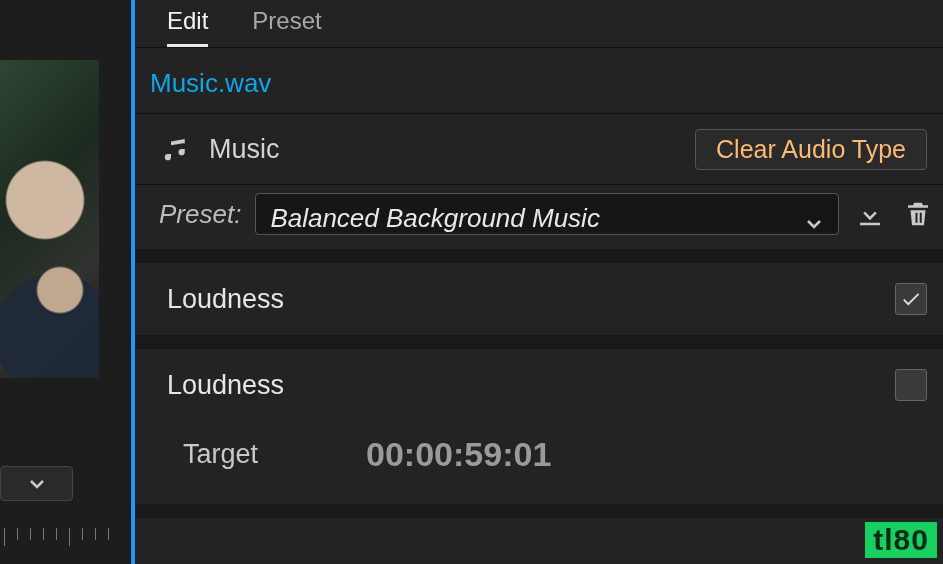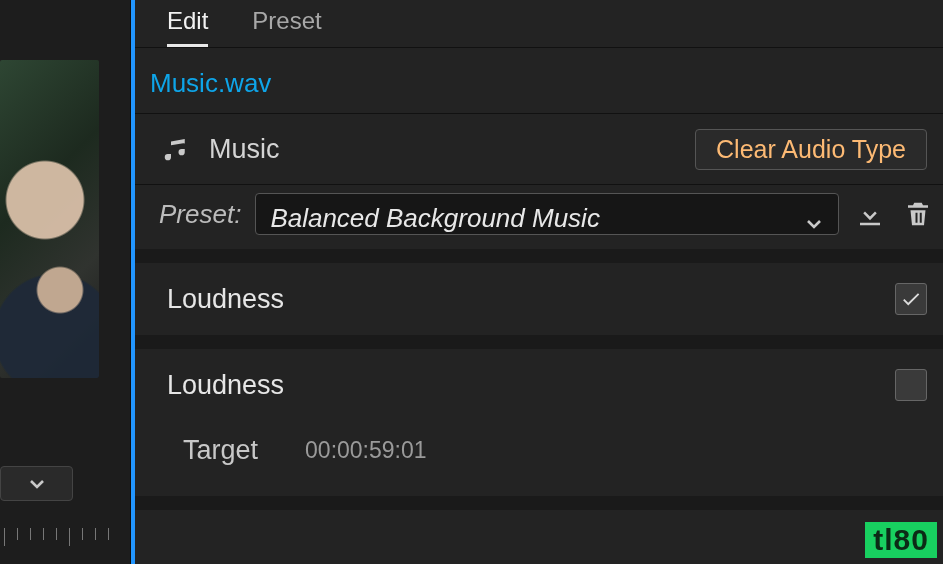--- a/index.html
+++ b/index.html
@@ -82,24 +82,24 @@
     .thick-divider{ height:14px; background:#1a1a1a; }
     .section-row{
       display:flex; align-items:center; justify-content:space-between;
       padding:20px 16px 20px 32px;
     }
     .section-row .title{ font-size:27px; color:#e6e6e6; }
     .chk{ width:32px; height:32px; border:1px solid #666; background:#3a3a3a; border-radius:3px; display:flex; align-items:center; justify-content:center; cursor:pointer; }
     .chk svg{ width:22px; height:22px; fill:#dcdcdc; display:none; }
     .chk.checked svg{ display:block; }
     .sub-row{
-      display:flex; align-items:center; gap:47px; padding:14px 0 30px 48px;text-align:right;
+      display:flex; align-items:center; gap:108px; padding:14px 0 30px 48px;text-align:right;
     }
     .sub-row .lbl{ font-size:27px; color:#c8c8c8; }
-    .sub-row .val{ font-size:23px; color:#9a9a9a; }
+    .sub-row .val{ font-size:34px; color:#9a9a9a;font-weight:bold; }
     .chevron{ width:20px; height:20px; }
     .chevron path{ stroke:#c9c9c9; stroke-width:2.6; fill:none; }
     .watermark{
       position:absolute; right:6px; bottom:6px;
       background:#18d060; color:#0c2a16; font-weight:900;
       font-size:30px; letter-spacing:1px; padding:1px 8px;
       font-family:Arial,sans-serif;
       margin-left:44px;
     }
   </style>

